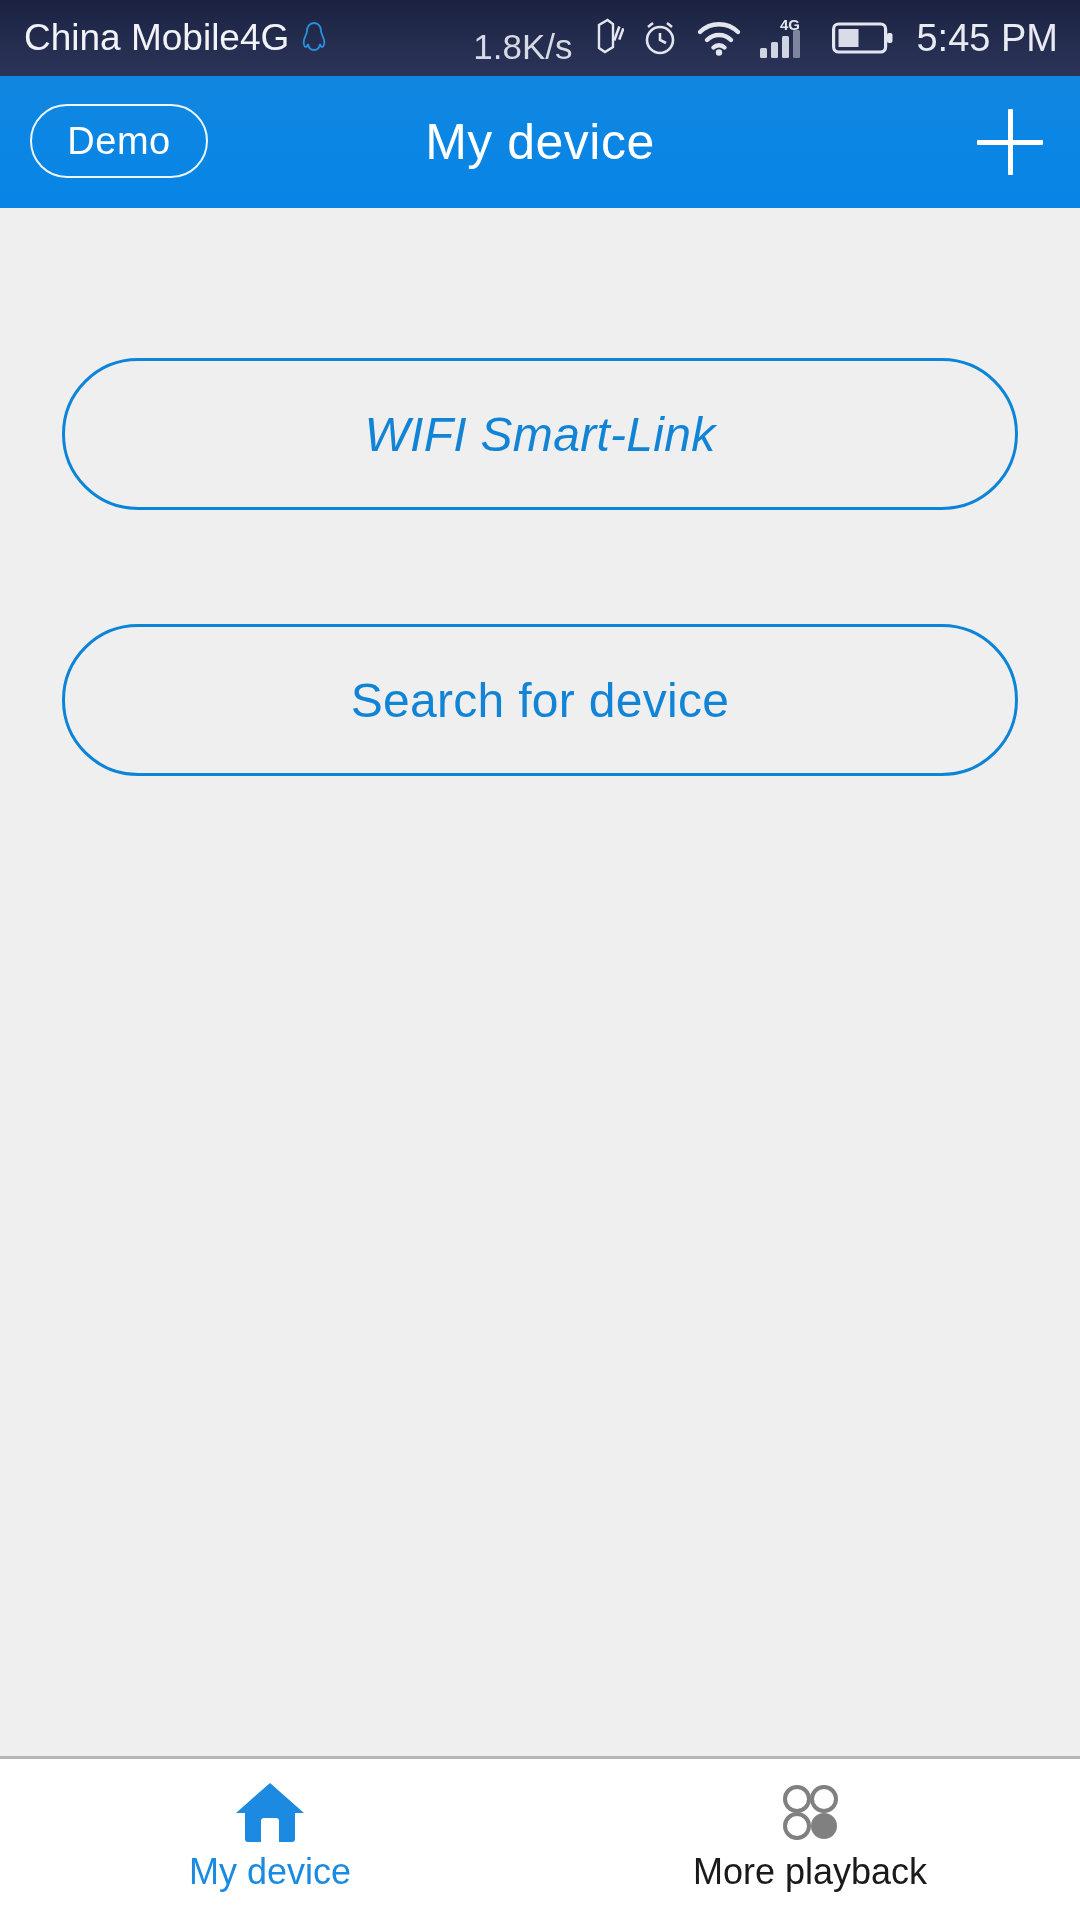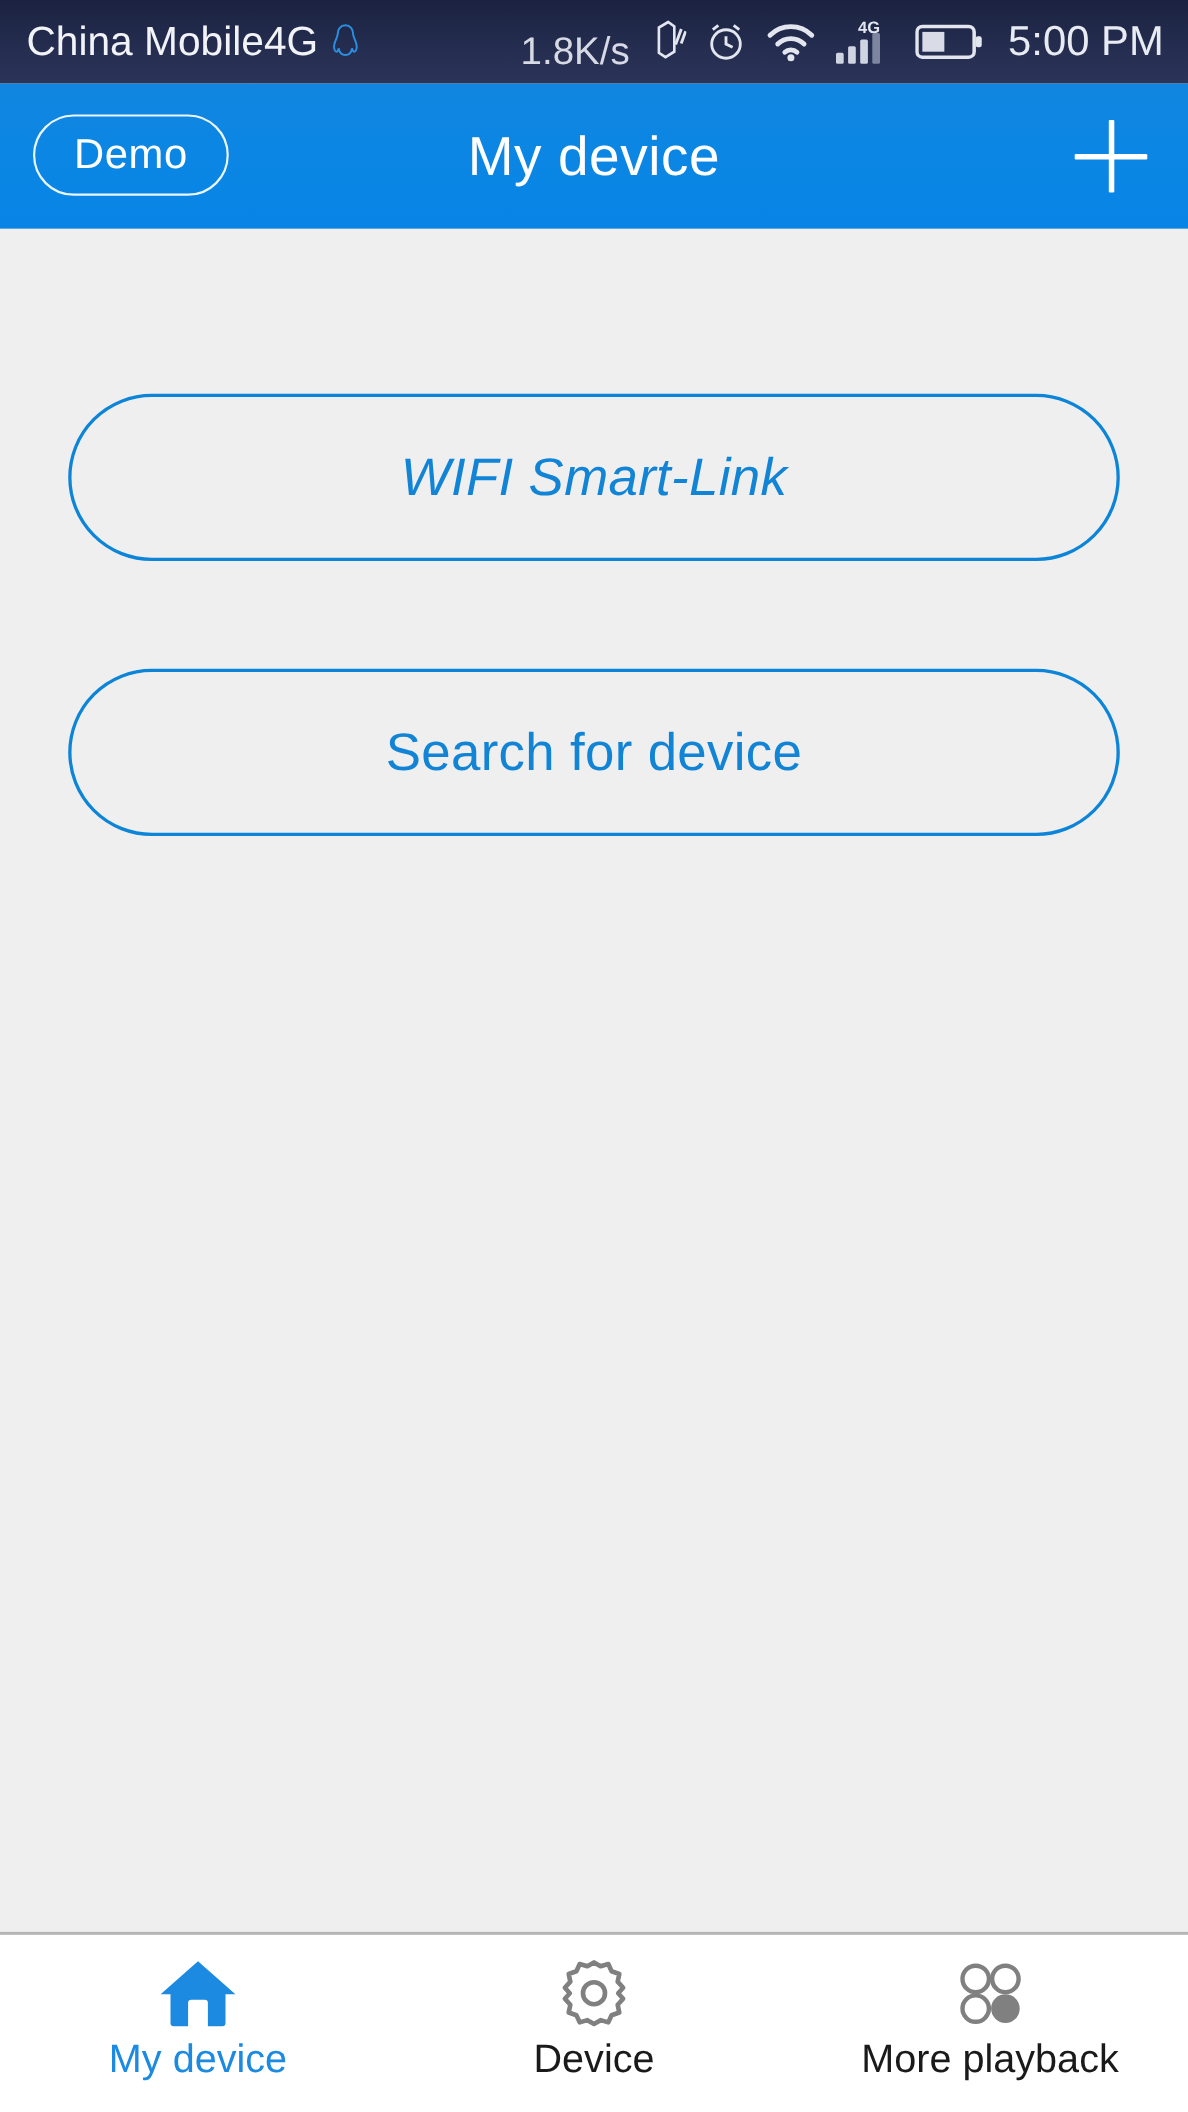--- a/index.html
+++ b/index.html
@@ -151,21 +151,21 @@
     background: transparent;
     color: #1284d6;
     font-size: 48px;
     display: flex;
     align-items: center;
     justify-content: center;
     cursor: pointer;
     letter-spacing: 0.3px;
   }
   .pill-btn.b1 { top: 150px; font-style: italic; }
-  .pill-btn.b2 { top: 400px; }
+  .pill-btn.b2 { top: 416px; }
 
   
   .nav-sep {
     flex: 0 0 3px;
     height: 3px;
     background: #b6b6b6;
     width: 100%;
   }
   .bottom-nav {
     flex: 0 0 161px;
@@ -250,21 +250,21 @@
         </g>
         <rect x="35" y="14" width="7" height="28" rx="1.5" fill="#7e869f"></rect>
       </svg>
 
       <svg class="sb-icon" width="62" height="36" viewBox="0 0 62 36">
         <rect x="1.6" y="4" width="52" height="28" rx="5" ry="5" fill="none" stroke="#e3e6ef" stroke-width="3.2"></rect>
         <rect x="6.5" y="9" width="20" height="18" fill="#d9dce7"></rect>
         <rect x="55" y="13" width="5.5" height="10" rx="2" fill="#e3e6ef"></rect>
       </svg>
 
-      <span class="clock-time">5:00 PM</span>
+      <span class="clock-time">5:45 PM</span>
     </div>
   </div>
 
   <div class="header">
     <div class="demo-btn">
       <span>Demo</span>
     </div>
     <div class="header-title">My device</div>
     <div class="add-btn">
       <span class="bar-h"></span>
@@ -287,35 +287,20 @@
     <div class="nav-item active">
       <span class="nav-icon">
         <svg width="72" height="66" viewBox="0 0 72 66">
           <path d="M36 4 L70 34 L61 34 L61 60 Q61 63 58 63 L45 63 L45 42 Q45 39 42 39 L30 39 Q27 39 27 42 L27 63 L14 63 Q11 63 11 60 L11 34 L2 34 Z" fill="#1b8ae0"></path>
         </svg>
       </span>
       <span class="nav-label">My device</span>
     </div>
 
 
-    <div class="nav-item">
-      <span class="nav-icon">
-        <svg width="70" height="70" viewBox="0 0 70 70">
-          <g fill="none" stroke="#808080" stroke-width="4.2" stroke-linejoin="round">
-            <path d="M35 7
-                     L41 10.5 L48 8.5 L51 15 L58 17.5 L56.5 24.5 L61.5 30 L57 35 L61.5 40
-                     L56.5 45.5 L58 52.5 L51 55 L48 61.5 L41 59.5 L35 63
-                     L29 59.5 L22 61.5 L19 55 L12 52.5 L13.5 45.5 L8.5 40 L13 35 L8.5 30
-                     L13.5 24.5 L12 17.5 L19 15 L22 8.5 L29 10.5 Z"></path>
-            <circle cx="35" cy="35" r="10"></circle>
-          </g>
-        </svg>
-      </span>
-      <span class="nav-label">Device</span>
-    </div>
 
     <div class="nav-item">
       <span class="nav-icon">
         <svg width="70" height="70" viewBox="0 0 70 70">
           <circle cx="22" cy="22" r="12" fill="none" stroke="#808080" stroke-width="4"></circle>
           <circle cx="49" cy="22" r="12" fill="none" stroke="#808080" stroke-width="4"></circle>
           <circle cx="22" cy="49" r="12" fill="none" stroke="#808080" stroke-width="4"></circle>
           <circle cx="49" cy="49" r="13" fill="#808080"></circle>
         </svg>
       </span>

